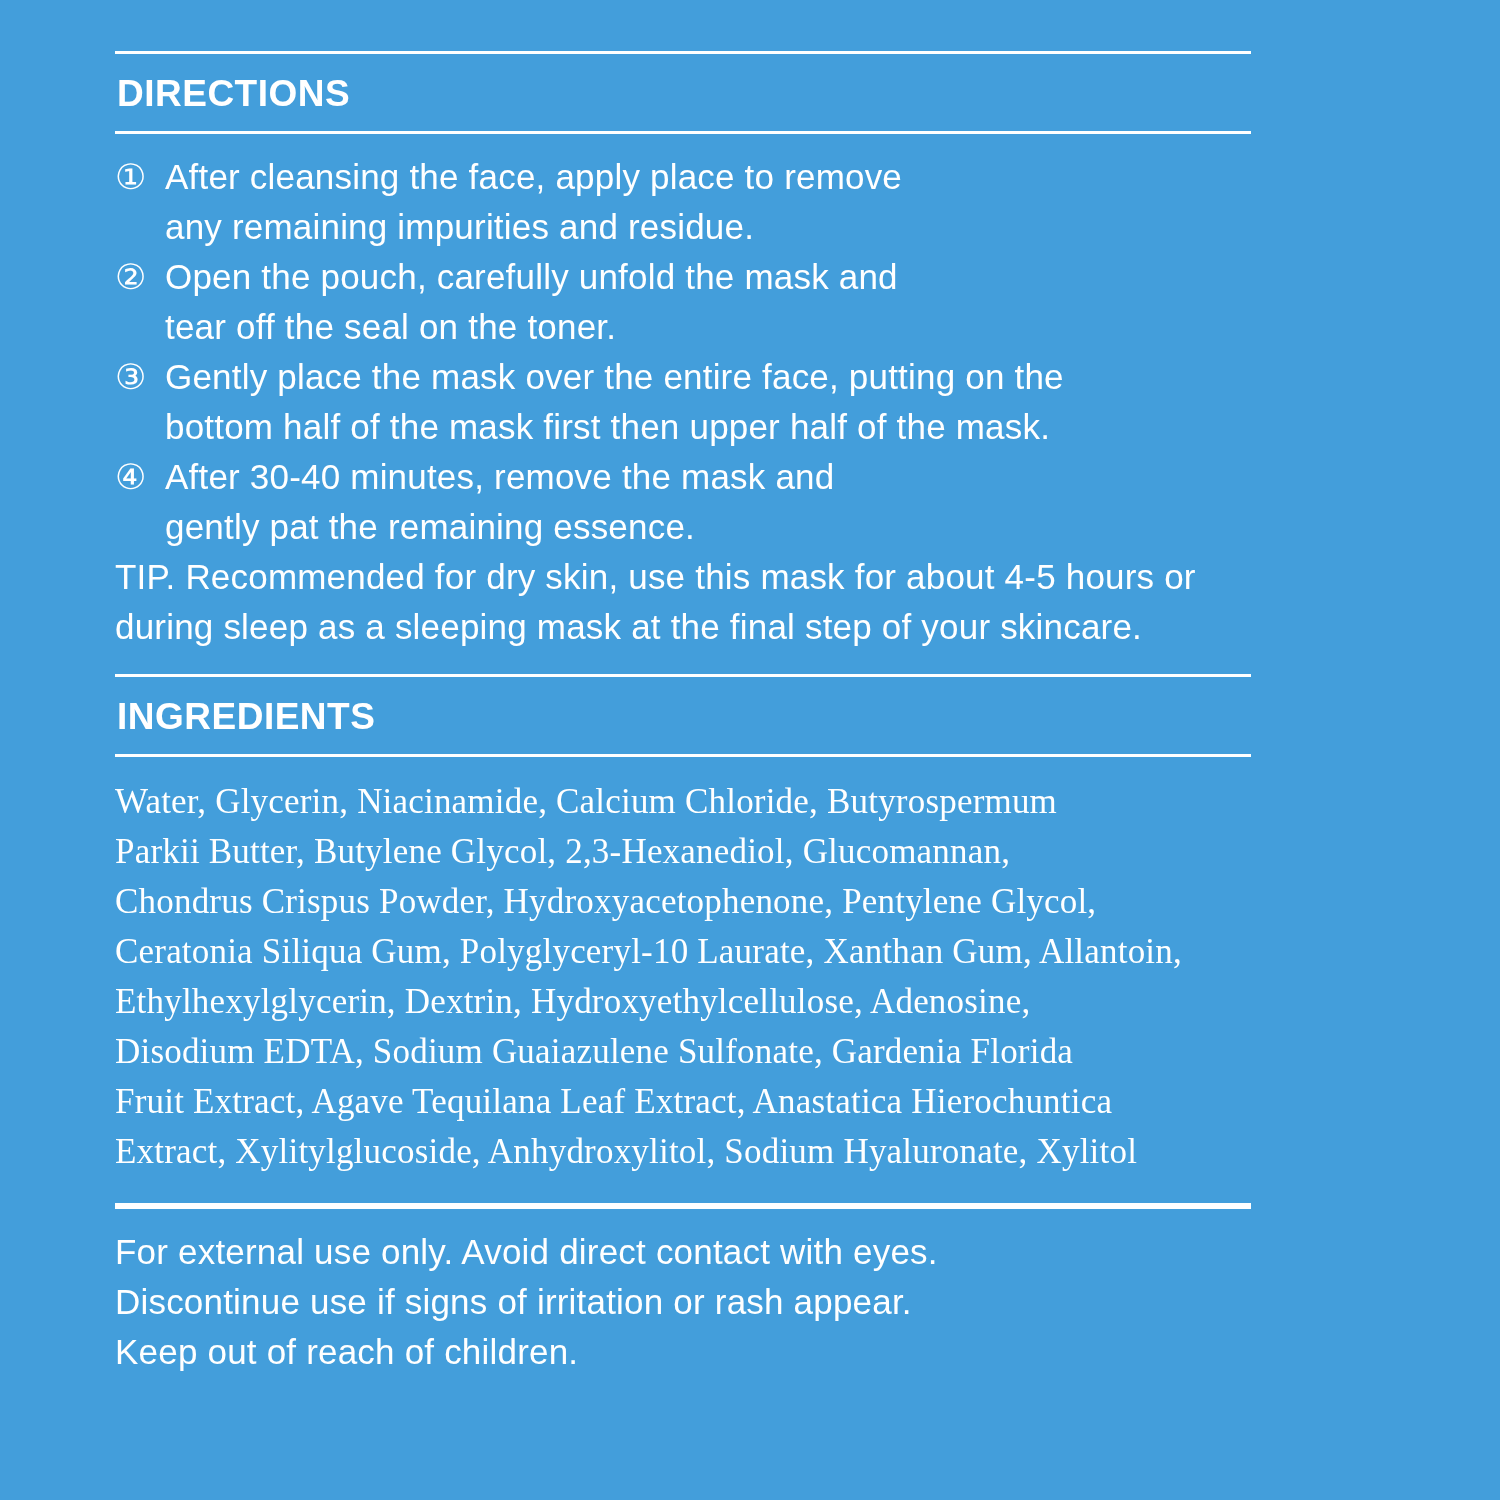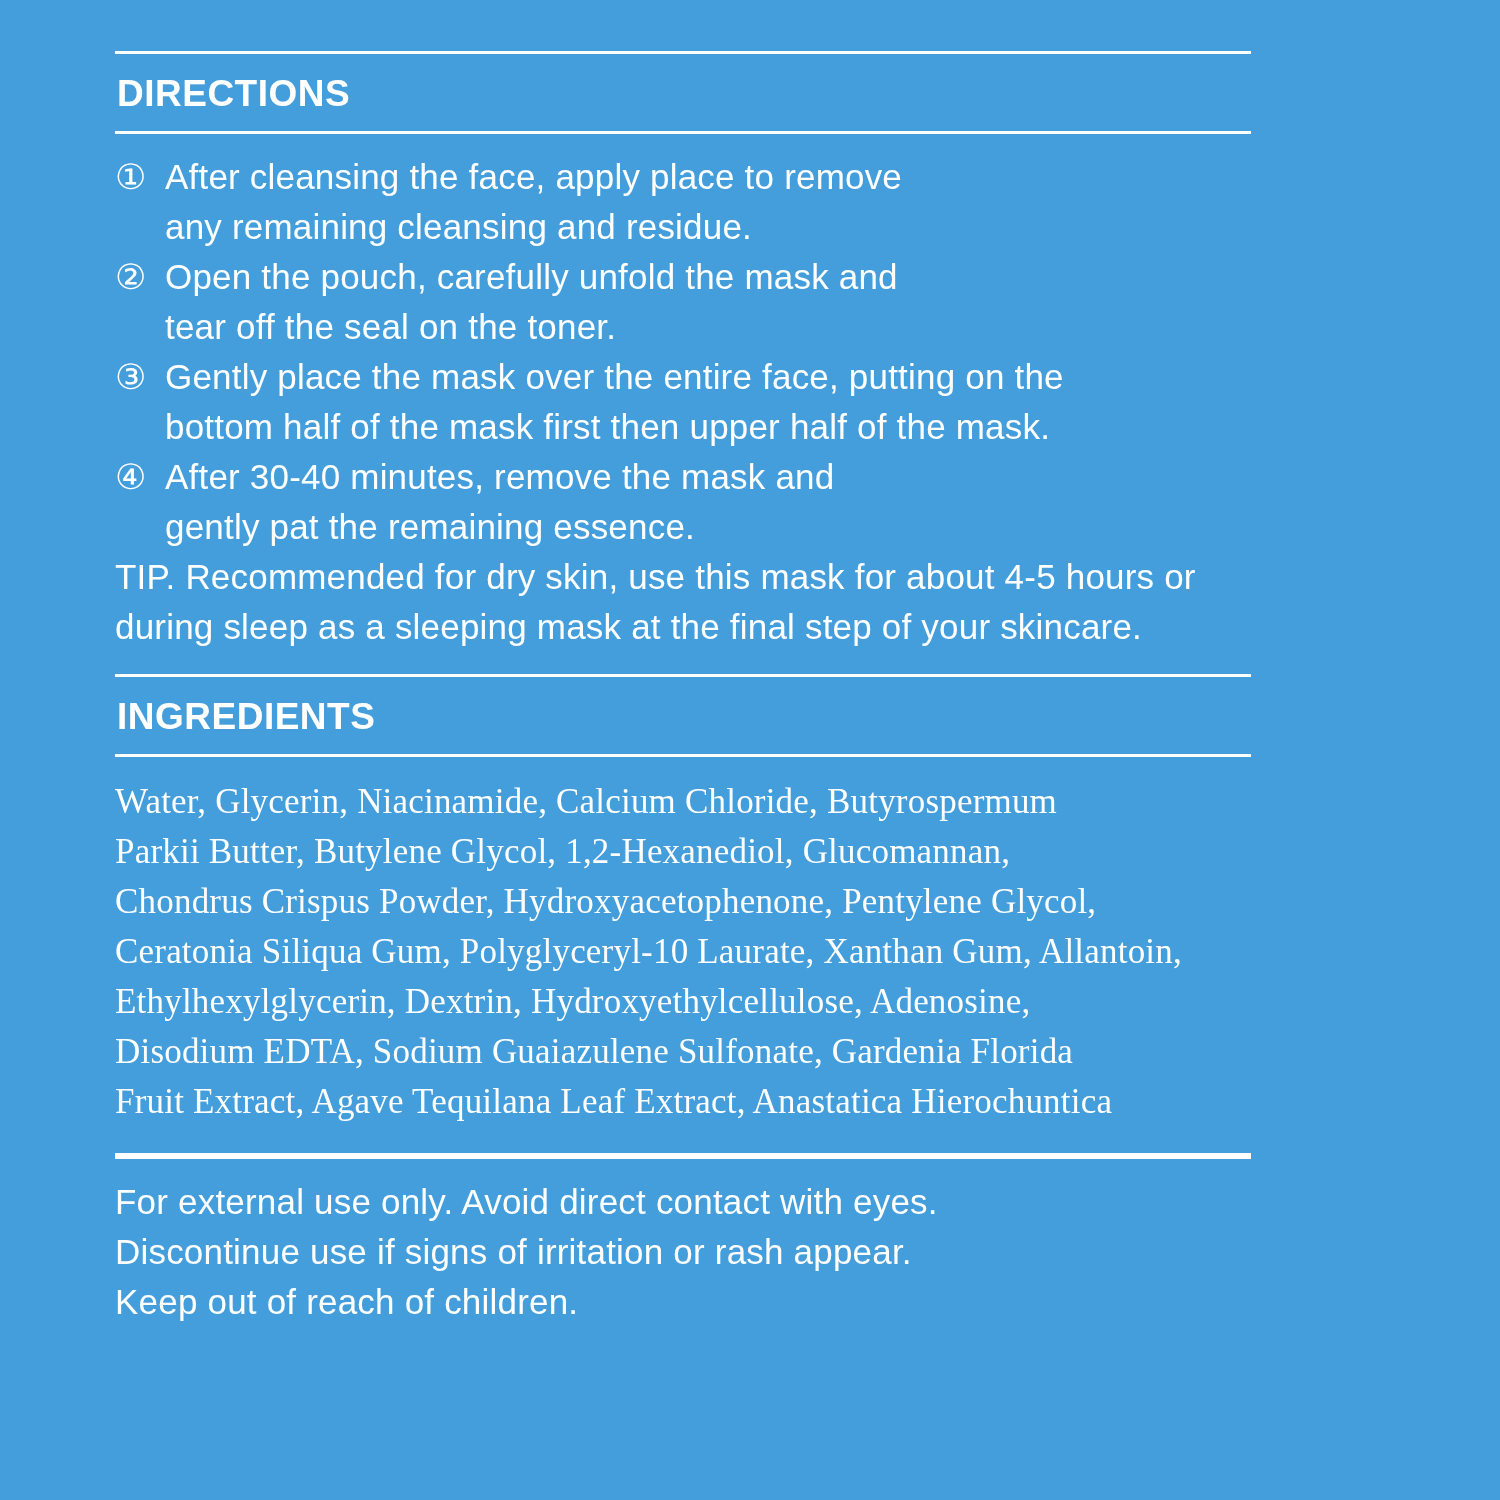--- a/index.html
+++ b/index.html
@@ -57,21 +57,21 @@
 
   <div class="rule" style="background: rgb(255, 255, 255);"></div>
   <h2 class="section-title">DIRECTIONS</h2>
   <div class="rule" style="background: rgb(255, 255, 255);"></div>
 
   <div class="body-block">
     <div class="step">
       <span class="marker">①</span>
       <div class="step-lines">
         <div class="text-line">After cleansing the face, apply place to remove</div>
-        <div class="text-line">any remaining cleansing and residue.</div>
+        <div class="text-line">any remaining impurities and residue.</div>
       </div>
     </div>
     <div class="step">
       <span class="marker">②</span>
       <div class="step-lines">
         <div class="text-line">Open the pouch, carefully unfold the mask and</div>
         <div class="text-line">tear off the seal on the toner.</div>
       </div>
     </div>
     <div class="step">
@@ -91,26 +91,27 @@
     <div class="text-line">TIP. Recommended for dry skin, use this mask for about 4-5 hours or</div>
     <div class="text-line">during sleep as a sleeping mask at the final step of your skincare.</div>
   </div>
 
   <div class="rule" style="background: rgb(255, 255, 255);"></div>
   <h2 class="section-title">INGREDIENTS</h2>
   <div class="rule" style="background: rgb(255, 255, 255);"></div>
 
   <div class="body-block ing-block">
     <div class="text-line">Water, Glycerin, Niacinamide, Calcium Chloride, Butyrospermum</div>
-    <div class="text-line">Parkii Butter, Butylene Glycol, 1,2-Hexanediol, Glucomannan,</div>
+    <div class="text-line">Parkii Butter, Butylene Glycol, 2,3-Hexanediol, Glucomannan,</div>
     <div class="text-line">Chondrus Crispus Powder, Hydroxyacetophenone, Pentylene Glycol,</div>
     <div class="text-line">Ceratonia Siliqua Gum, Polyglyceryl-10 Laurate, Xanthan Gum, Allantoin,</div>
     <div class="text-line">Ethylhexylglycerin, Dextrin, Hydroxyethylcellulose, Adenosine,</div>
     <div class="text-line">Disodium EDTA, Sodium Guaiazulene Sulfonate, Gardenia Florida</div>
     <div class="text-line">Fruit Extract, Agave Tequilana Leaf Extract, Anastatica Hierochuntica</div>
+    <div class="text-line">Extract, Xylitylglucoside, Anhydroxylitol, Sodium Hyaluronate, Xylitol</div>
   </div>
 
   <div class="rule" style="background: rgb(255, 255, 255);"></div>
   <div class="rule" style="background: rgb(255, 255, 255);"></div>
 
   <div class="body-block caution-block">
     <div class="text-line">For external use only. Avoid direct contact with eyes.</div>
     <div class="text-line">Discontinue use if signs of irritation or rash appear.</div>
     <div class="text-line">Keep out of reach of children.</div>
   </div>

